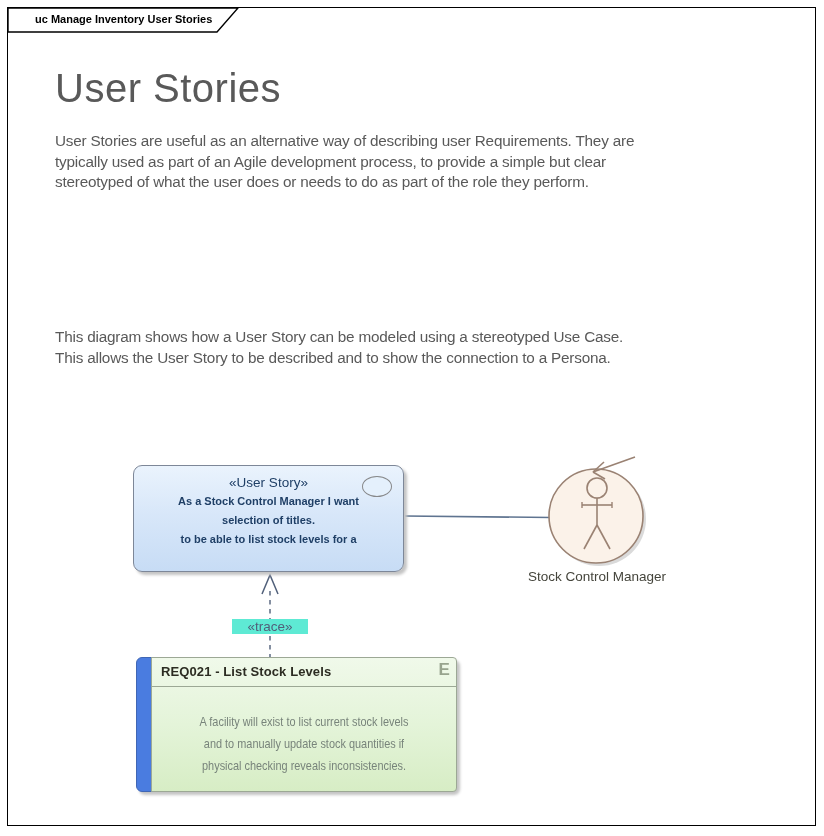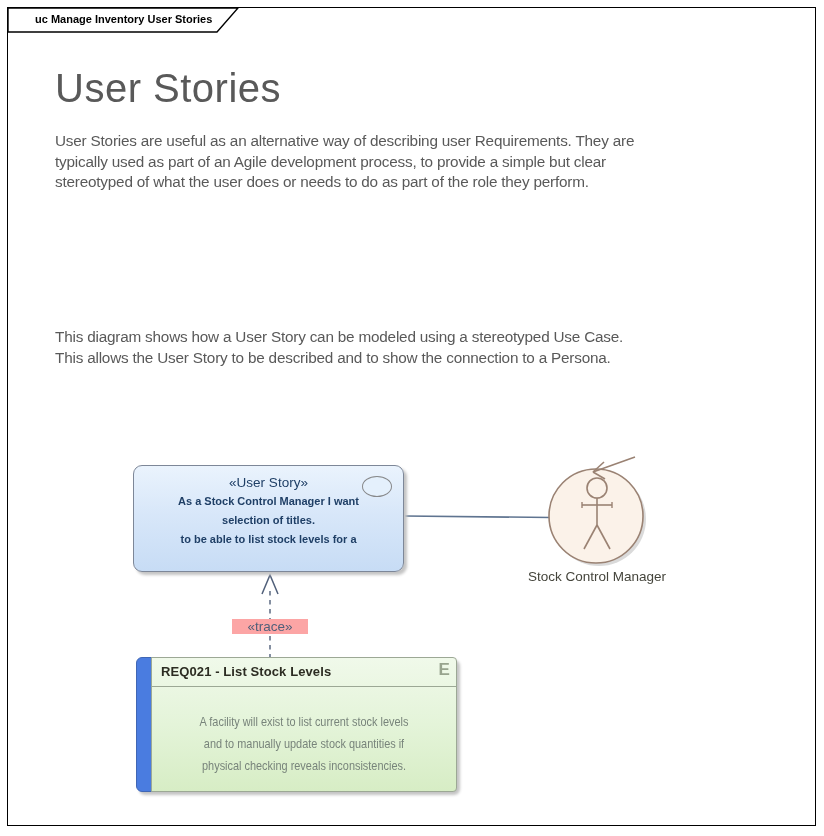--- a/index.html
+++ b/index.html
@@ -30,21 +30,21 @@
   .story-line{display:block;white-space:nowrap;text-align:center;font-weight:bold;font-size:11px;line-height:19px;color:#1f3f66;}
   .uc-oval{position:absolute;right:11px;top:10px;width:30px;height:21px;border:1.5px solid #87888a;border-radius:50%;
     background:#e4f0fc;box-sizing:border-box;}
 
   
   .actor{position:absolute;left:540px;top:448px;width:120px;height:124px;z-index:2;}
   .actor-label{position:absolute;left:528px;top:569px;width:144px;font-size:13.5px;color:#45453c;z-index:2;white-space:nowrap;}
 
   
   .trace-label{position:absolute;left:232px;top:619px;width:76px;text-align:center;font-size:13.5px;color:#51607a;
-    background:#fca5a5;z-index:3;}
+    background:#5eead4;z-index:3;}
 
   
   .requirement{position:absolute;left:136px;top:657px;width:321px;height:135px;z-index:2;
     border-radius:6px;box-shadow:3px 3px 3px #c4c4c4;}
   .req-bar{position:absolute;left:0;top:0;width:16px;height:100%;background:#4a7ce0;border:1px solid #4066b4;
     border-radius:6px 0 0 6px;box-sizing:border-box;}
   .req-main{position:absolute;left:15px;top:0;right:0;bottom:0;border:1px solid #9ca895;border-radius:0 4px 4px 0;
     background:linear-gradient(180deg,#f0f9ea 0%,#e4f4d9 50%,#d7edc5 100%);box-sizing:border-box;}
   .req-header{position:relative;height:28px;line-height:28px;padding-left:9px;font-size:13px;font-weight:bold;
     color:#2c2c22;border-bottom:1px solid #9ca895;letter-spacing:0.1px;}

